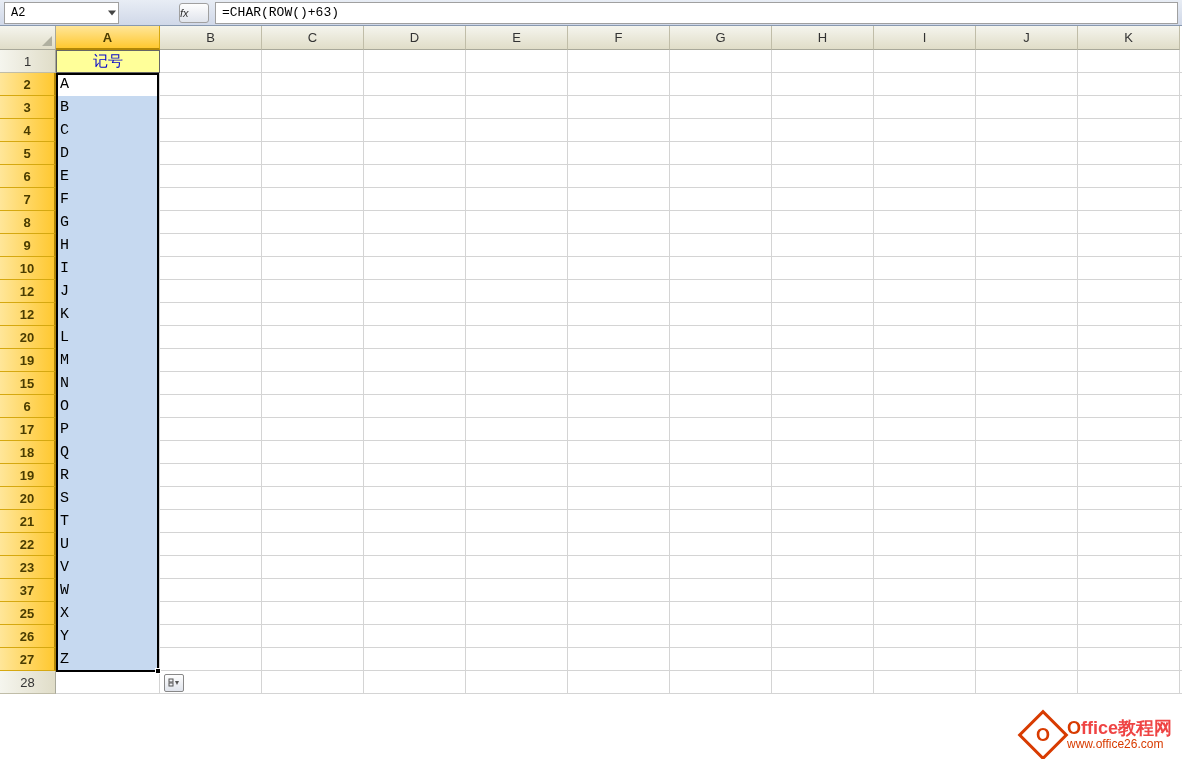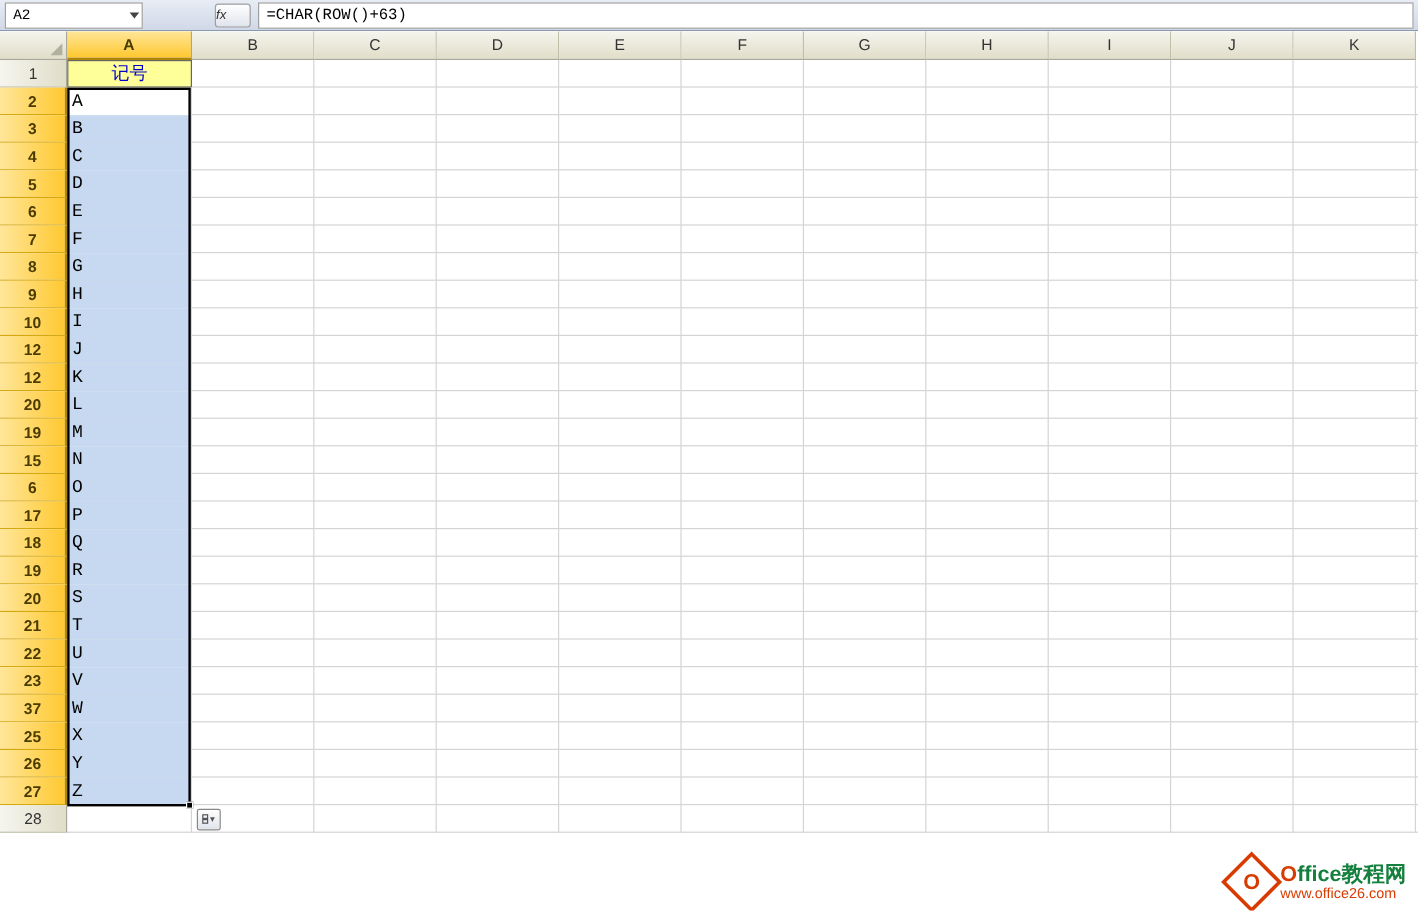--- a/index.html
+++ b/index.html
@@ -274,21 +274,21 @@
     .watermark-text {
       display: flex;
       flex-direction: column;
       line-height: 1.1;
     }
     .watermark-title {
       font-size: 18px;
       font-weight: bold;
     }
     .watermark-title .o-orange { color: #d83b01; }
-    .watermark-title .rest-blue { color: #15803d; }
+    .watermark-title .rest-blue { color: #ef4444; }
     .watermark-url {
       font-size: 12px;
       color: #d83b01;
       font-weight: normal;
     }
   </style>
 </head>
 <body>
 
 <div class="formula-bar">

